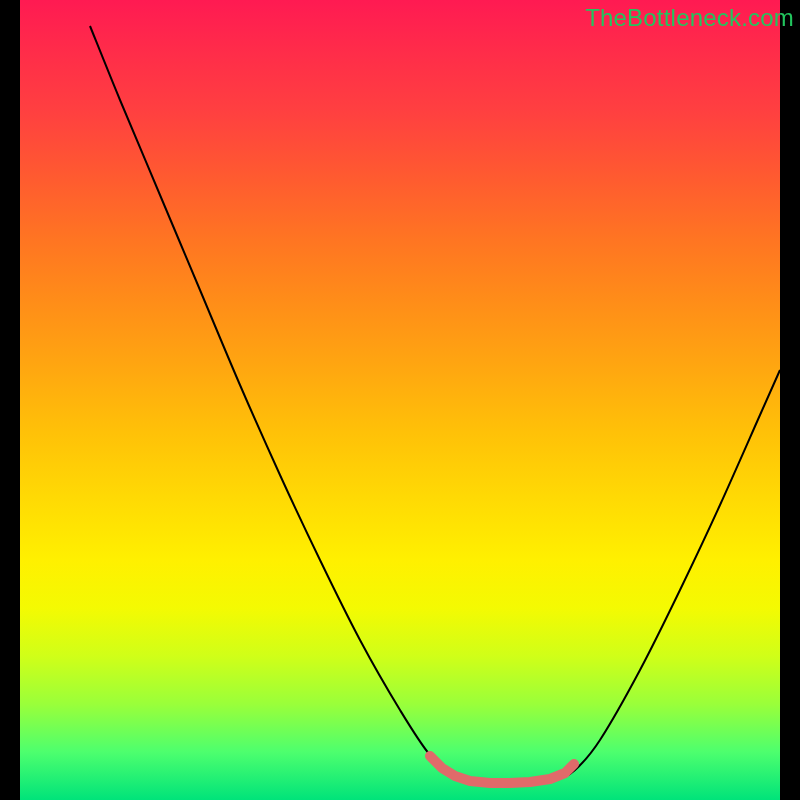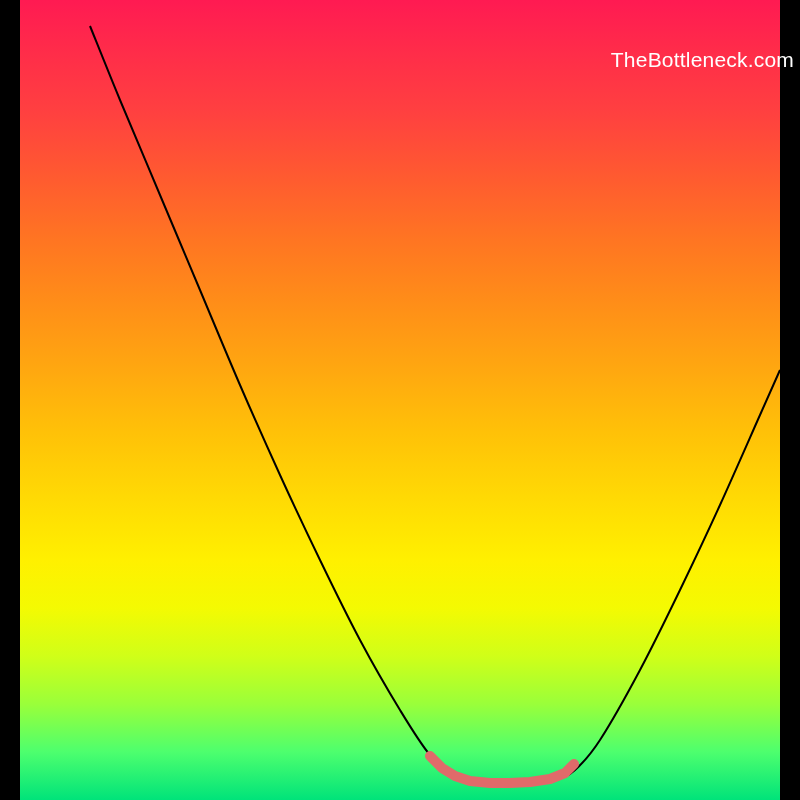--- a/index.html
+++ b/index.html
@@ -40,26 +40,25 @@
       #d0ff18 82%,
       #9aff3a 88%,
       #4dff6e 94%,
       #00e37a 100%
     );
   }
   .watermark {
     position: absolute;
     top: 4px;
     right: 6px;
-    color: #ffffff;
-    font-size: 21px;
+    color: #22c55e;
+    font-size: 24px;
     font-weight: 500;
     letter-spacing: 0.2px;
     user-select: none;
-    margin-top: 44px;
   }
   svg.overlay {
     position: absolute;
     left: 0;
     top: 0;
     width: 800px;
     height: 800px;
     pointer-events: none;
   }
 </style>

